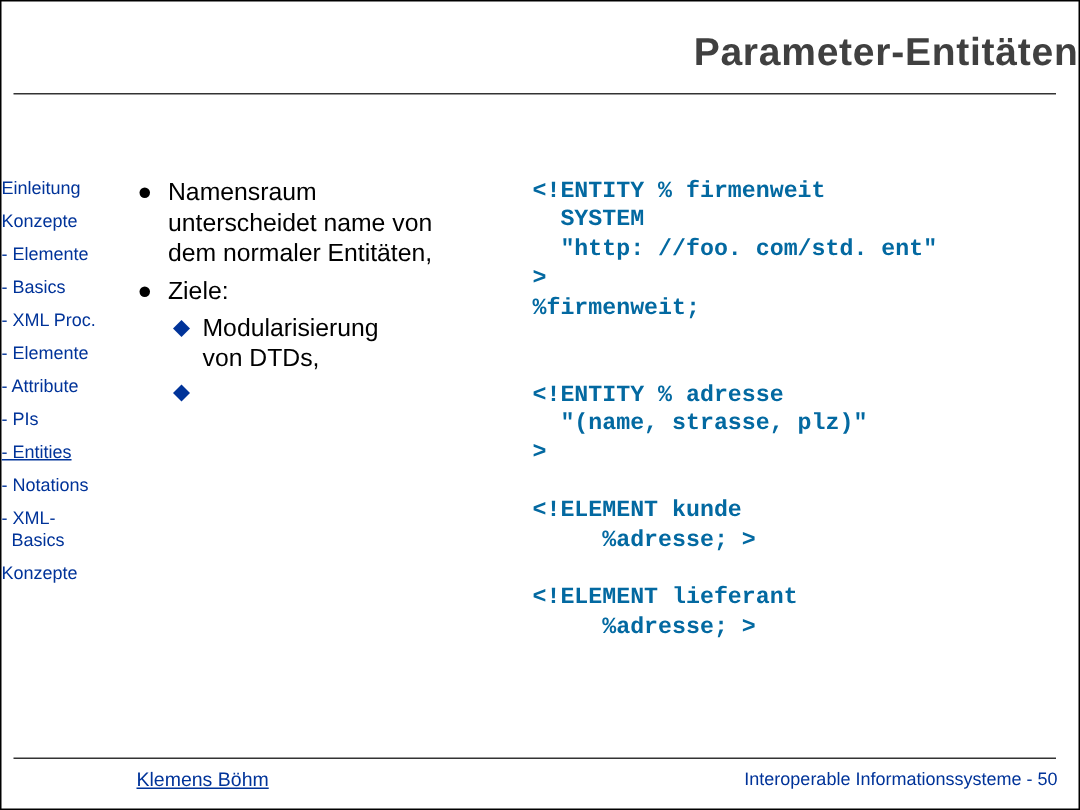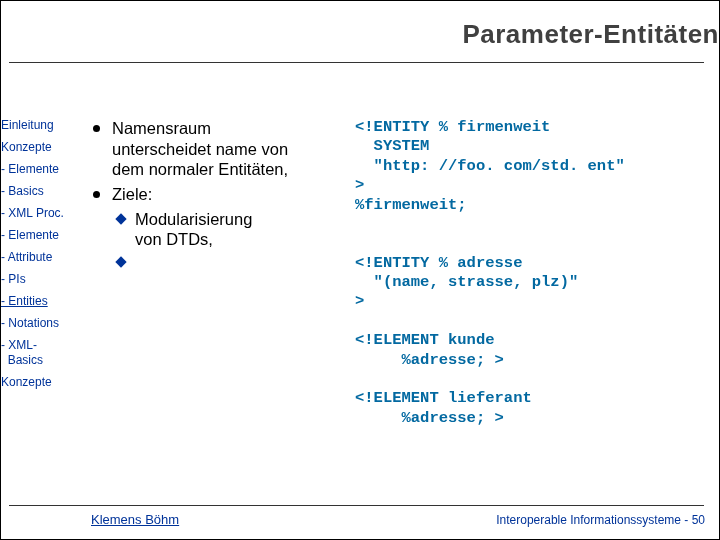--- a/index.html
+++ b/index.html
@@ -98,21 +98,21 @@
   }
   .footer .hr2 {
     border: none;
     border-top: 1px solid #333;
     width: 695px;
     margin-left: 8px;
   }
   .footer .row {
     display: flex;
     justify-content: space-between;
-    align-items: center;
+    align-items: flex-start;
     padding: 6px 14px 0 90px;
   }
   .author {
     font-size: 13px;
     color: #003399;
     text-decoration: underline;
   }
   .pager {
     font-size: 12px;
     color: #003399;

